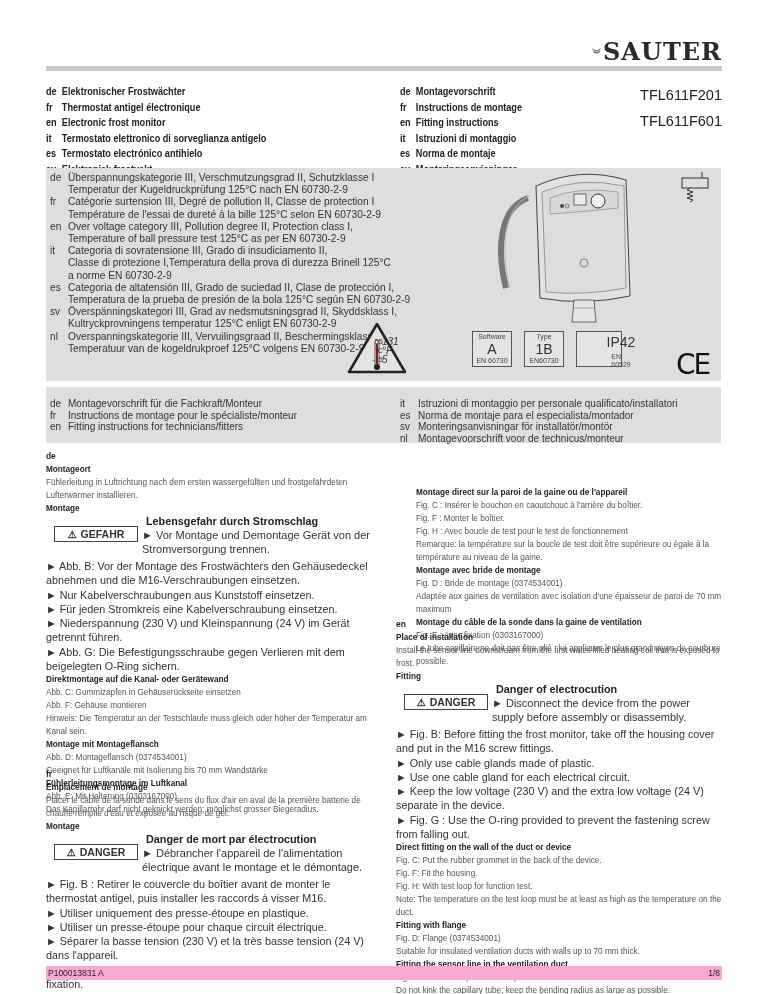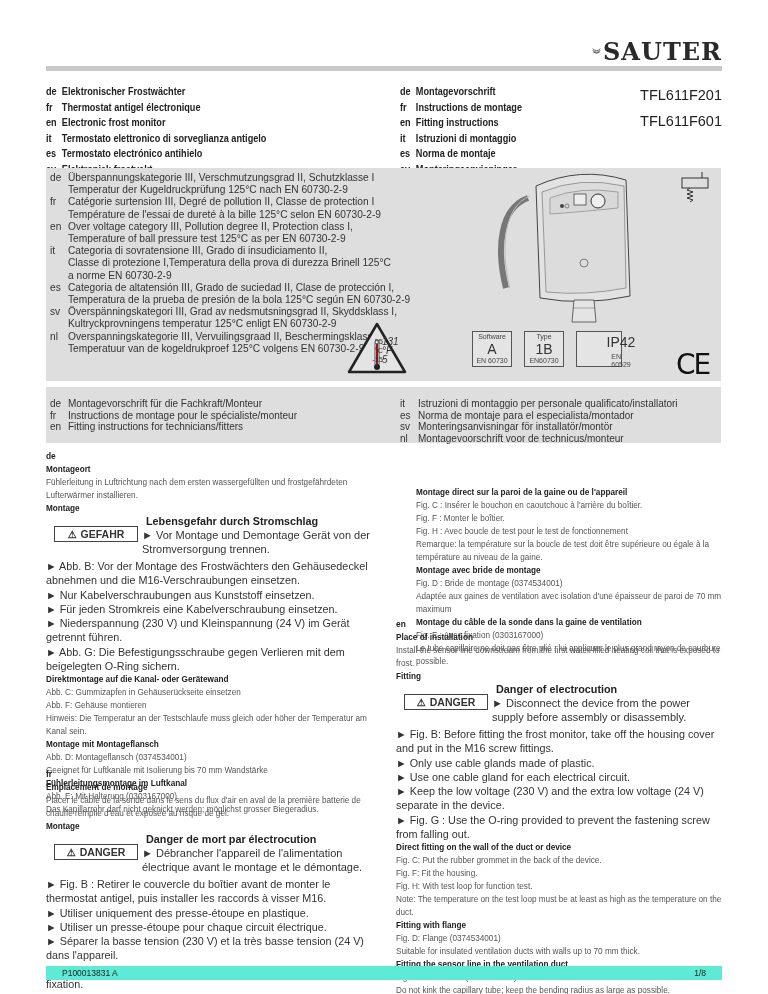--- a/index.html
+++ b/index.html
@@ -39,21 +39,21 @@
   .col .h{font-weight:bold;color:#222;}
   .col .lang{font-weight:bold;color:#222;font-size:8.4px;}
   .col .big{font-size:10.8px;line-height:14.3px;color:#333;}
   .col p{margin:0;}
   .danger-wrap{position:relative;height:44px;}
   .danger-box{position:absolute;left:8px;top:11px;width:82px;height:14px;border:1px solid #444;display:flex;align-items:center;justify-content:center;font-weight:bold;font-size:10.5px;color:#333;}
   .danger-box .tri{font-size:10px;margin-right:4px;}
   .danger-title{position:absolute;left:100px;top:0;font-weight:bold;font-size:10.8px;color:#222;}
   .danger-text{position:absolute;left:96px;top:13px;font-size:11px;line-height:14px;color:#333;width:230px;}
   
-  .footer{left:46px;top:966px;width:676px;height:14px;background:#5eead4;display:flex;justify-content:space-between;align-items:center;font-size:8.5px;color:#222;padding:0 16px;box-sizing:border-box;}
+  .footer{left:46px;top:966px;width:676px;height:14px;background:#f9a8d4;display:flex;justify-content:space-between;align-items:center;font-size:8.5px;color:#222;padding:0 2px;box-sizing:border-box;}
 </style>
 </head>
 <body>
 
 <div class="abs logo">
   <svg class="logo-mark" viewBox="0 0 28 22">
     <path d="M2 4 Q14 16 26 4" stroke="#2a2a2a" stroke-width="2.2" fill="none"></path>
     <path d="M2 9 Q14 21 26 9" stroke="#2a2a2a" stroke-width="2.2" fill="none"></path>
     <path d="M4 14 Q14 22 24 14" stroke="#2a2a2a" stroke-width="2.2" fill="none"></path>
   </svg>

